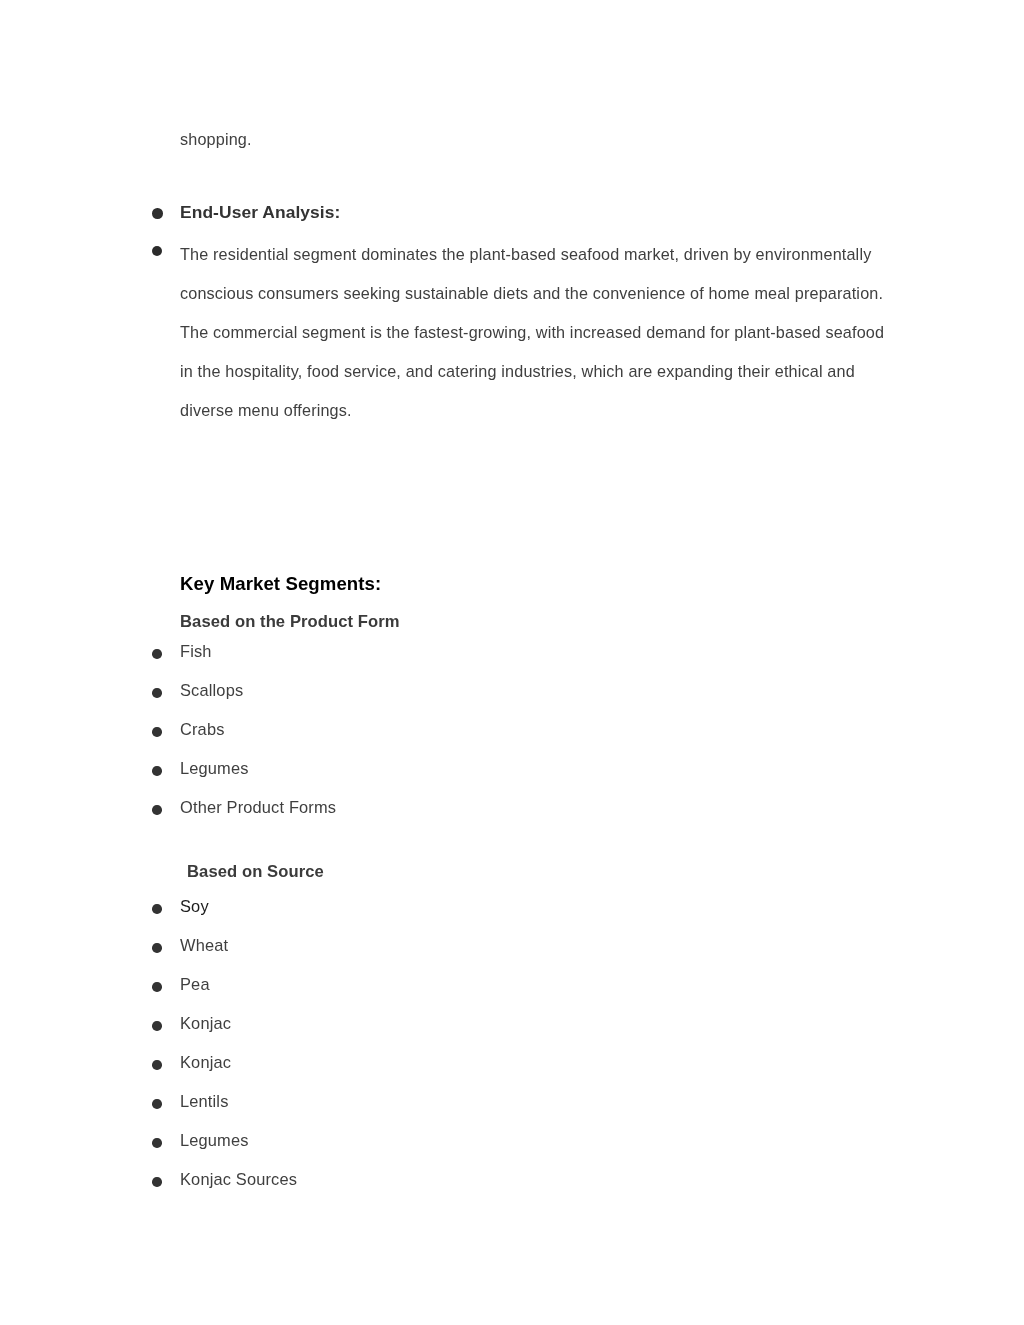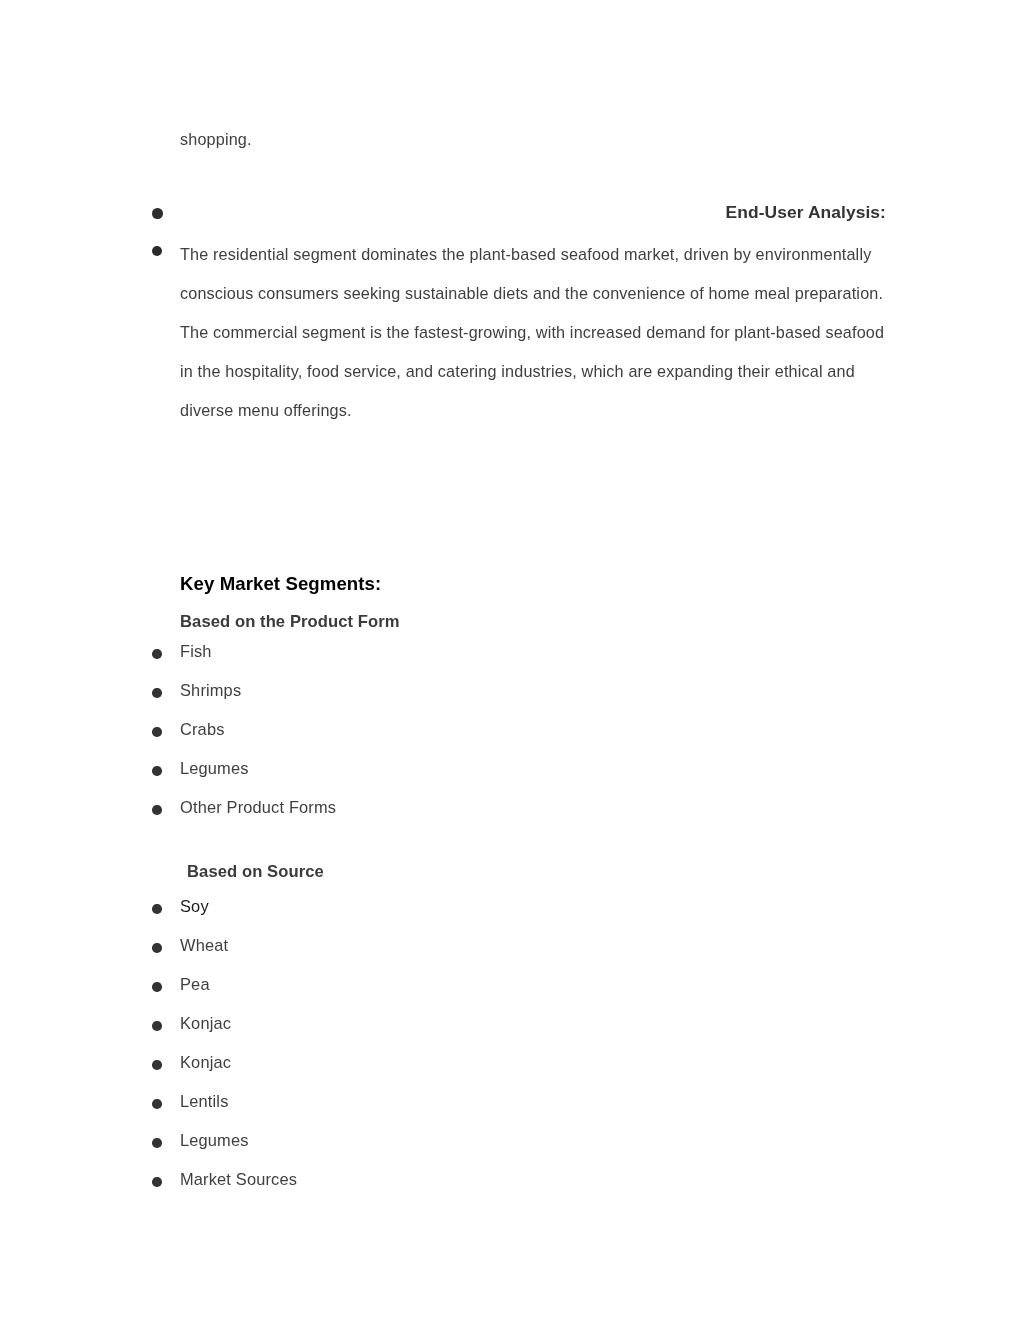--- a/index.html
+++ b/index.html
@@ -70,21 +70,20 @@
     width: 10.5px;
     height: 10.5px;
     background: #2e2e2e;
   }
   .bullet-row.b-strong .btext {
     font-size: 17.4px;
     font-weight: bold;
     color: #333333;
     line-height: 26px;
     letter-spacing: 0.005em;
-    text-align: right;
   }
 
   
   .bullet-row.b-para .dot { top: 11px; }
   .bullet-row.b-para .btext { line-height: 39px; }
 
   
   .bullet-row.b-item .dot {
     top: 10px;
     width: 9.5px;
@@ -145,21 +144,21 @@
     <h2 class="h-main" style="top:535px;margin-top:36px;">Key Market Segments:</h2>
 
     <h3 class="h-sub" style="top:610px;text-align:right;">Based on the Product Form</h3>
 
     <div class="bullet-row b-item" style="top:639px;">
       <span class="dot"></span>
       <span class="btext">Fish</span>
     </div>
     <div class="bullet-row b-item" style="top:678px;">
       <span class="dot"></span>
-      <span class="btext">Shrimps</span>
+      <span class="btext">Scallops</span>
     </div>
     <div class="bullet-row b-item" style="top:717px;">
       <span class="dot"></span>
       <span class="btext">Crabs</span>
     </div>
     <div class="bullet-row b-item" style="top:756px;">
       <span class="dot"></span>
       <span class="btext">Legumes</span>
     </div>
     <div class="bullet-row b-item" style="top:795px;">
@@ -192,17 +191,17 @@
     <div class="bullet-row b-item" style="top:1089px;">
       <span class="dot"></span>
       <span class="btext">Lentils</span>
     </div>
     <div class="bullet-row b-item" style="top:1128px;">
       <span class="dot"></span>
       <span class="btext">Legumes</span>
     </div>
     <div class="bullet-row b-item" style="top:1167px;">
       <span class="dot"></span>
-      <span class="btext">Market Sources</span>
+      <span class="btext">Konjac Sources</span>
     </div>
 
   </div>
 </div>
 
 </body></html>

